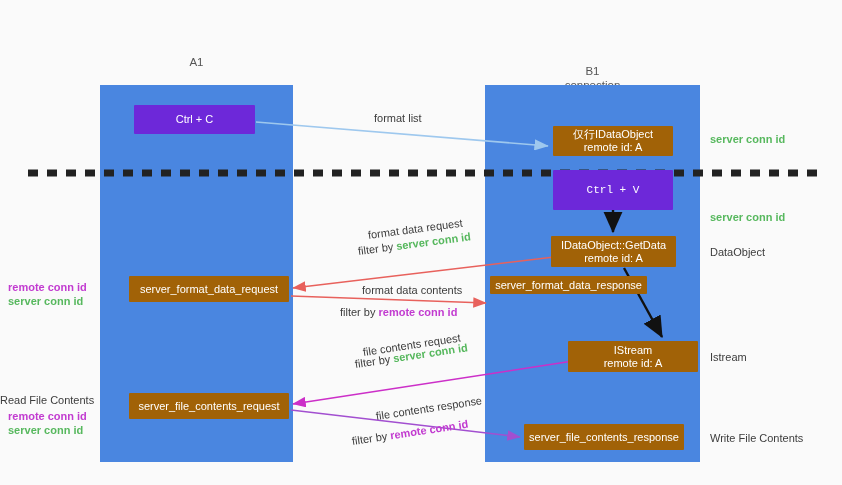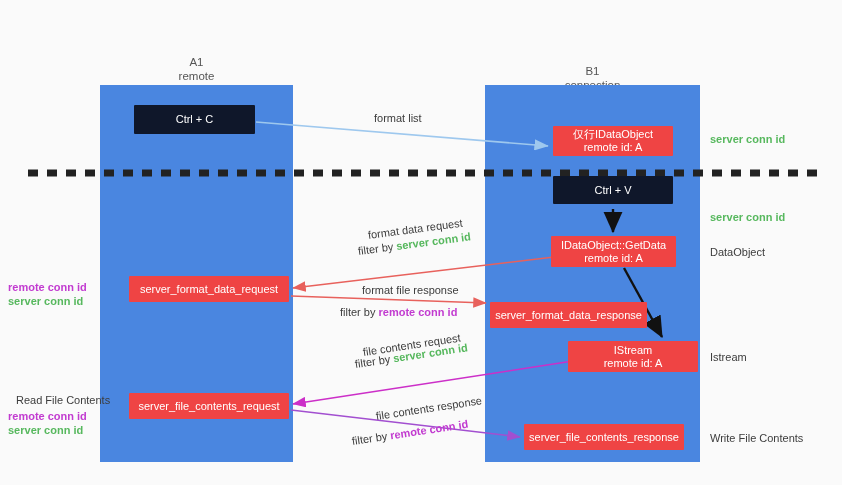--- a/index.html
+++ b/index.html
@@ -64,31 +64,31 @@
     display: flex;
     flex-direction: column;
     align-items: center;
     justify-content: center;
     text-align: center;
     color: #ffffff;
     font-size: 11px;
     line-height: 13px;
     border-radius: 1px;
   }
-  .node.green { background: #0f172a; }
+  .node.green { background: #6d28d9; }
   .node.orange { background: #fbb councils; }
-  .node.orange { background: #ef4444; }
+  .node.orange { background: #a16207; }
   .node .ln { display: block; }
 
   #n-ctrlc   { left: 134px; top: 105px; width: 121px; height: 29px; }
   #n-dataobj { left: 553px; top: 126px; width: 120px; height: 30px; }
-  #n-ctrlv   { left: 553px; top: 176px; width: 120px; height: 28px; }
+  #n-ctrlv   { left: 553px; top: 170px; width: 120px; height: 40px; font-family: Liberation Mono, monospace; }
   #n-getdata { left: 551px; top: 236px; width: 125px; height: 31px; }
   #n-fdreq   { left: 129px; top: 276px; width: 160px; height: 26px; }
-  #n-fdresp  { left: 490px; top: 302px; width: 157px; height: 26px; }
+  #n-fdresp  { left: 490px; top: 276px; width: 157px; height: 18px; }
   #n-istream { left: 568px; top: 341px; width: 130px; height: 31px; }
   #n-fcreq   { left: 129px; top: 393px; width: 160px; height: 26px; }
   #n-fcresp  { left: 524px; top: 424px; width: 160px; height: 26px; }
 
   .lbl {
     position: absolute;
     font-size: 11px;
     line-height: 14px;
     color: #3c3c3c;
     white-space: nowrap;
@@ -113,33 +113,32 @@
   #t-fdresp-1 { left: 362px; top: 283px; }
   #t-fdresp-2 { left: 340px; top: 305px; }
 
   #t-fcreq-1 { left: 363px; top: 345px; }
   #t-fcreq-2 { left: 355px; top: 357px; }
   #t-fcresp-1 { left: 376px; top: 409px; }
   #t-fcresp-2 { left: 352px; top: 434px; }
 
   #t-left-remote { left: 8px; top: 280px; }
   #t-left-server { left: 8px; top: 294px; }
-  #t-readfile    { left: 16px; top: 393px; }
+  #t-readfile    { left: 0; top: 393px; }
   #t-left-remote2 { left: 8px; top: 409px; }
   #t-left-server2 { left: 8px; top: 423px; }
 </style>
 </head>
 <body>
 
 <div class="canvas">
 
 
   <div class="col-head" id="head-a1">
     <span class="l1">A1</span>
-    <span class="l2">remote</span>
   </div>
   <div class="col-head" id="head-b1">
     <span class="l1">B1</span>
     <span class="l2">connection</span>
   </div>
 
   <div class="panel" id="panel-a1"></div>
   <div class="panel" id="panel-b1"></div>
 
   <svg class="layer" viewBox="0 0 842 485">
@@ -221,21 +220,21 @@
 
   <div class="lbl green-t" id="t-srvconn-1">server conn id</div>
   <div class="lbl green-t" id="t-srvconn-2">server conn id</div>
   <div class="lbl" id="t-dataobject">DataObject</div>
   <div class="lbl" id="t-istream">Istream</div>
   <div class="lbl" id="t-writefile">Write File Contents</div>
 
   <div class="lbl rot-a" id="t-fdreq-1">format data request</div>
   <div class="lbl rot-a" id="t-fdreq-2"><span>filter by </span><span class="g">server conn id</span></div>
 
-  <div class="lbl" id="t-fdresp-1">format file response</div>
+  <div class="lbl" id="t-fdresp-1">format data contents</div>
   <div class="lbl" id="t-fdresp-2"><span>filter by </span><span class="p">remote conn id</span></div>
 
   <div class="lbl rot-b" id="t-fcreq-1">file contents request</div>
   <div class="lbl rot-b" id="t-fcreq-2"><span>filter by </span><span class="g">server conn id</span></div>
 
   <div class="lbl rot-b" id="t-fcresp-1">file contents response</div>
   <div class="lbl rot-b" id="t-fcresp-2"><span>filter by </span><span class="p">remote conn id</span></div>
 
   <div class="lbl purple-t" id="t-left-remote">remote conn id</div>
   <div class="lbl green-t" id="t-left-server">server conn id</div>

